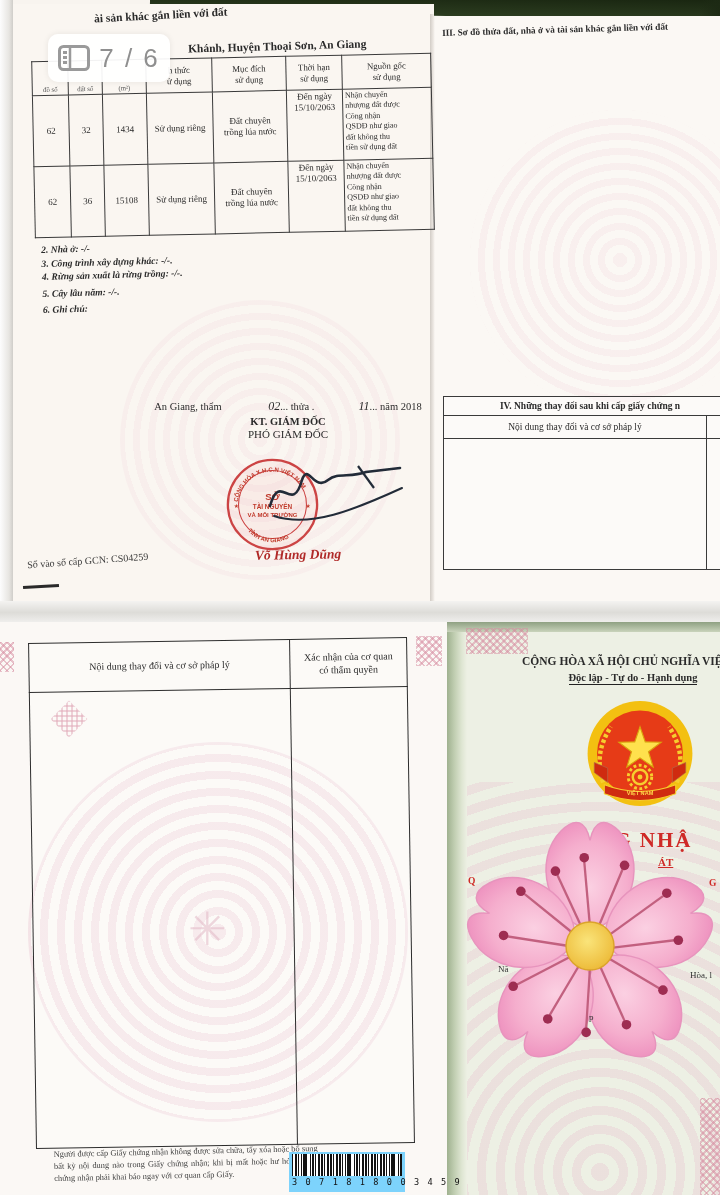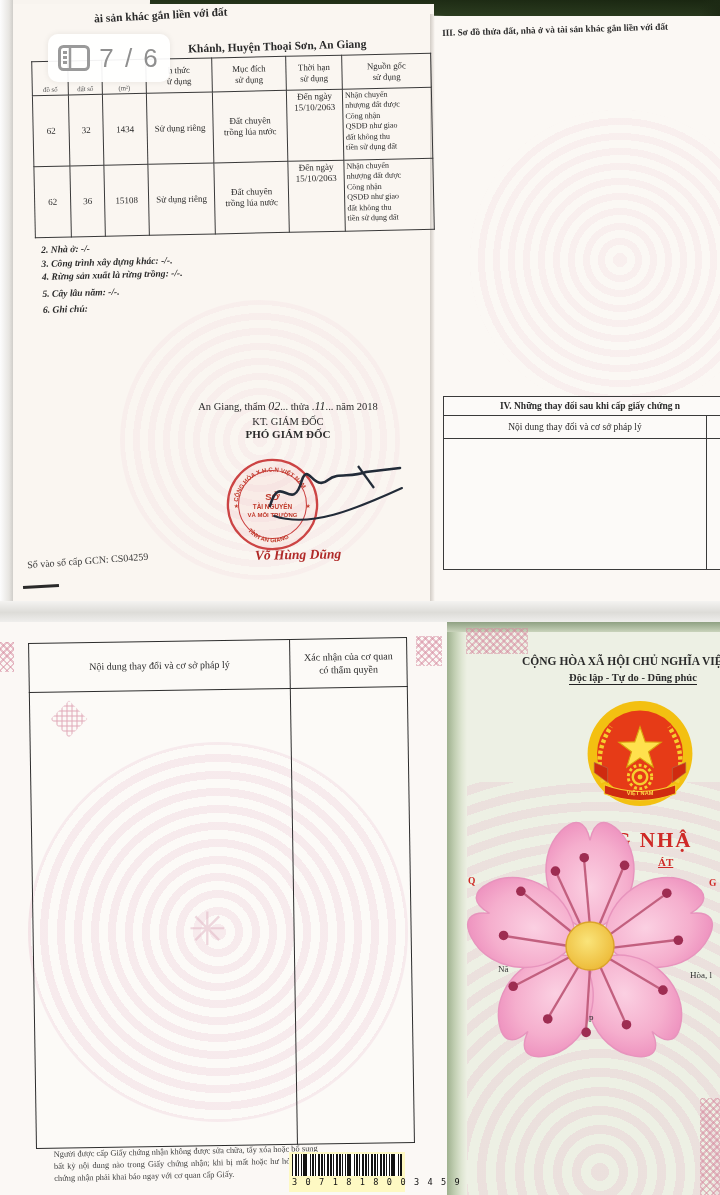--- a/index.html
+++ b/index.html
@@ -31,24 +31,24 @@
   table.land th{font-size:8.8px;}
   table.land .sm{font-size:6.8px;vertical-align:bottom;color:#555;}
   table.land .src{font-size:8px;text-align:left;vertical-align:top;line-height:1.3;}
   table.land .vtop{vertical-align:top;}
   .list-block{position:absolute;left:42px;top:243px;font-style:italic;font-weight:bold;font-size:9.6px;
               transform:rotate(-1.6deg);line-height:1.1;}
   .list-block div{margin-bottom:3px;}
   .list-block .gap{margin-top:6px;}
   .sign-block{position:absolute;left:138px;top:399px;width:300px;text-align:center;}
   .sign-block .date{font-size:10.5px;}
-  .sign-block .hw{font-style:italic;font-size:12px;}
+  .sign-block .hw{font-style:italic;font-size:12px;margin-left:44px;}
   .sign-block .dept{font-weight:bold;font-size:11px;margin-top:3px;}
-  .sign-block .kt{font-weight:normal;font-size:10.5px;margin-top:2px;}
-  .sign-block .deputy{font-weight:bold;font-size:11px;margin-top:1px;}
+  .sign-block .kt{font-weight:bold;font-size:10.5px;margin-top:2px;}
+  .sign-block .deputy{font-weight:normal;font-size:11px;margin-top:1px;}
   .seal{position:absolute;left:224px;top:456px;width:97px;height:97px;z-index:4;}
   .ink{position:absolute;left:262px;top:458px;width:150px;height:75px;z-index:5;}
   .signer{position:absolute;left:228px;top:547px;width:140px;text-align:center;color:#b02a28;
           font-weight:bold;font-style:italic;font-size:13.5px;transform:rotate(-1deg);z-index:6;}
   .gcn{position:absolute;left:27px;top:555px;font-size:10px;transform:rotate(-4deg);color:#3a3a3a;}
   .gcn-line{position:absolute;left:23px;top:585px;width:36px;height:3px;background:#2a2a2a;transform:rotate(-3deg);}
   .sec3{position:absolute;left:442px;top:24px;width:278px;font-weight:bold;font-size:9.3px;
         transform:rotate(-1.6deg);white-space:nowrap;}
   .sec4{position:absolute;left:443px;top:396px;width:292px;height:172px;border:1.5px solid #3a3a3a;background:rgba(255,255,255,.35);}
   .sec4 .t{height:18px;border-bottom:1.4px solid #3a3a3a;font-weight:bold;font-size:9.5px;text-align:center;
@@ -72,21 +72,21 @@
      repeating-linear-gradient(-45deg, rgba(214,140,160,.5) 0 2px, rgba(255,255,255,0) 2px 5px);}
   table.chg{position:absolute;left:32px;top:18px;width:378px;height:506px;border-collapse:collapse;table-layout:fixed;
             transform:rotate(-0.9deg);background:rgba(255,255,255,.25);}
   table.chg th,table.chg td{border:1.6px solid #2d2d2d;font-weight:normal;}
   table.chg th{height:46px;font-size:10px;text-align:center;white-space:pre-line;line-height:1.35;}
   .wm{position:absolute;left:28px;top:120px;width:380px;height:380px;border-radius:50%;
       background:repeating-radial-gradient(circle at 50% 50%, rgba(234,197,209,.4) 0 8px, rgba(255,255,255,0) 8px 17px);}
   .wm-star{position:absolute;left:188px;top:280px;font-size:46px;color:rgba(216,160,178,.55);}
   .footer-note{position:absolute;left:54px;top:524px;width:264px;font-size:8.4px;line-height:1.4;
                color:#3f3f3f;transform:rotate(-1.3deg);text-align:justify;}
-  .barcode{position:absolute;left:289px;top:530px;width:110px;height:36px;background:#fef9c3;padding:2px 3px;}
+  .barcode{position:absolute;left:289px;top:530px;width:110px;height:36px;background:#7dd3fc;padding:2px 3px;}
   .bars{height:22px;background:repeating-linear-gradient(90deg,#121212 0 1.5px,#fff 1.5px 2.6px,#121212 2.6px 4.8px,#fff 4.8px 5.6px,#121212 5.6px 6.6px,#fff 6.6px 8.8px);}
   .bcd{font-family:"DejaVu Sans Mono",monospace;font-size:8.6px;letter-spacing:1.6px;text-align:center;color:#111;margin-top:1px;white-space:nowrap;}
   .motto1{position:absolute;left:522px;top:33px;font-weight:bold;font-size:11.5px;white-space:nowrap;}
   .motto2{position:absolute;left:548px;top:50px;width:170px;text-align:center;font-weight:bold;font-size:10.5px;}
   .motto2 span{border-bottom:1.2px solid #222;padding-bottom:1px;}
   .emblem{position:absolute;left:584px;top:78px;width:112px;height:116px;}
   .redfrag{position:absolute;color:#cf2a27;font-weight:bold;white-space:nowrap;}
   .blkfrag{position:absolute;color:#333;font-size:9px;white-space:nowrap;}
   .flower{position:absolute;left:446px;top:180px;width:288px;height:288px;z-index:8;}
 </style>
@@ -270,21 +270,21 @@
       </table>
 
     <div class="footer-note">Người được cấp Giấy chứng nhận không được sửa chữa, tẩy xóa hoặc bổ sung bất kỳ nội dung nào trong Giấy chứng nhận; khi bị mất hoặc hư hỏng Giấy chứng nhận phải khai báo ngay với cơ quan cấp Giấy.</div>
 
     <div class="barcode">
       <div class="bars"></div>
       <div class="bcd">3 0 7 1 8 1 8 0 0 3 4 5 9</div>
     </div>
 
     <div class="motto1">CỘNG HÒA XÃ HỘI CHỦ NGHĨA VIỆT N</div>
-    <div class="motto2"><span>Độc lập - Tự do - Dũng phúc</span></div>
+    <div class="motto2"><span>Độc lập - Tự do - Hạnh dụng</span></div>
 
     <svg class="emblem" viewBox="0 0 100 104">
       <circle cx="50" cy="48" r="47" fill="#f3c011"></circle>
       <circle cx="50" cy="48" r="38.5" fill="#e63b17"></circle>
       <path d="M17,74 Q8,48 24,24" fill="none" stroke="#f6ce2e" stroke-width="4" stroke-dasharray="3,2.2"></path>
       <path d="M83,74 Q92,48 76,24" fill="none" stroke="#f6ce2e" stroke-width="4" stroke-dasharray="3,2.2"></path>
       <polygon points="50,24 54.7,37.5 69,37.8 57.6,46.4 61.8,60.1 50,51.9 38.2,60.1 42.4,46.4 31,37.8 45.3,37.5" fill="#ffe14d" stroke="#d9a40d" stroke-width="1"></polygon>
       <circle cx="50" cy="69" r="10.5" fill="none" stroke="#f6ce2e" stroke-width="2.6" stroke-dasharray="2.6,2.2"></circle>
       <circle cx="50" cy="69" r="6.5" fill="none" stroke="#f6ce2e" stroke-width="2.2"></circle>
       <circle cx="50" cy="69" r="2.2" fill="#f6ce2e"></circle>

